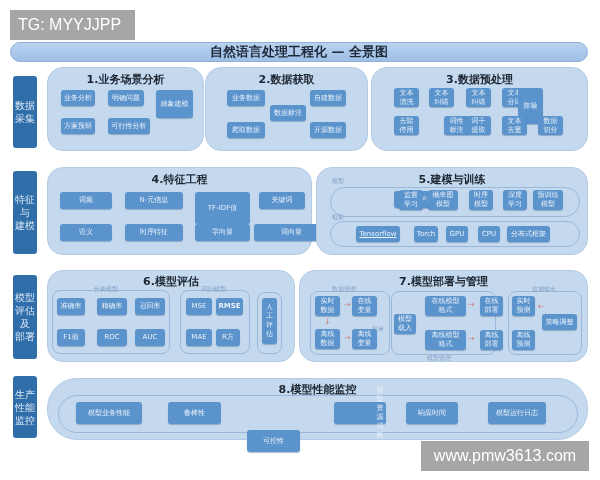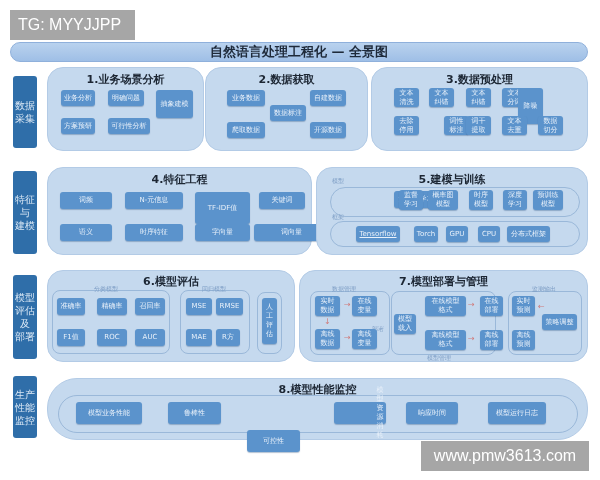--- a/index.html
+++ b/index.html
@@ -129,21 +129,21 @@
 <div class="abs group" style="left:180px;top:290px;width:70px;height:64px;"></div>
 <div class="abs glabel" style="left:202px;top:285px;">回归模型</div>
 <div class="abs group" style="left:257px;top:292px;width:25px;height:62px;"></div>
 <div class="abs box" style="left:57px;top:298px;width:28px;height:17px;">准确率</div>
 <div class="abs box" style="left:97px;top:298px;width:30px;height:17px;">精确率</div>
 <div class="abs box" style="left:135px;top:298px;width:30px;height:17px;">召回率</div>
 <div class="abs box" style="left:57px;top:329px;width:28px;height:17px;">F1值</div>
 <div class="abs box" style="left:97px;top:329px;width:30px;height:17px;">ROC</div>
 <div class="abs box" style="left:135px;top:329px;width:30px;height:17px;">AUC</div>
 <div class="abs box" style="left:186px;top:298px;width:26px;height:17px;">MSE</div>
-<div class="abs box" style="left:216px;top:298px;width:27px;height:17px;">RMSE</div>
+<div class="abs box" style="left:216px;top:298px;width:27px;height:17px;font-weight:bold;">RMSE</div>
 <div class="abs box" style="left:186px;top:329px;width:26px;height:17px;">MAE</div>
 <div class="abs box" style="left:216px;top:329px;width:24px;height:17px;">R方</div>
 <div class="abs box" style="left:262px;top:298px;width:15px;height:46px;">人
 工
 评
 估</div>
 
 <div class="abs panel" style="left:299px;top:270px;width:289px;height:92px;">
   <div class="ptitle" style="margin-top:3px;">7.模型部署与管理</div>
 </div>

